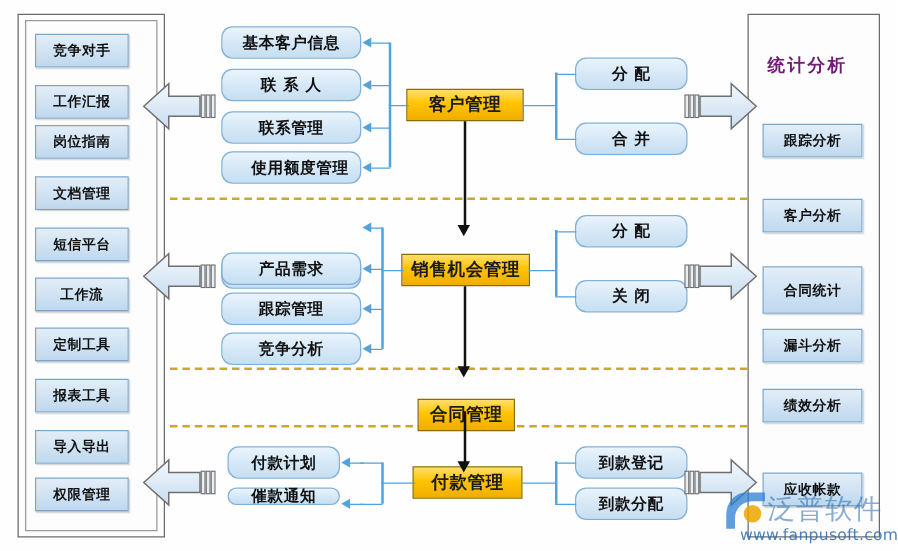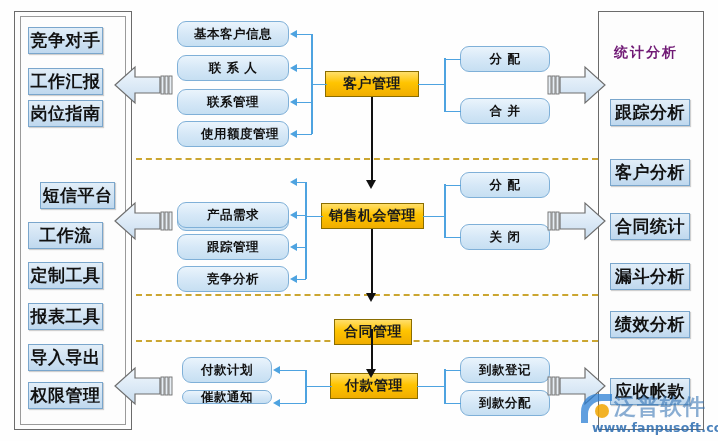--- a/index.html
+++ b/index.html
@@ -29,21 +29,21 @@
 
   
   .sq-box {
     position: absolute;
     background: linear-gradient(180deg,#e2eef8 0%, #cfe2f3 55%, #bfd8ee 100%);
     border: 1px solid #7aa6cc;
     box-shadow: 1px 1px 1px rgba(0,0,0,.18);
     display: flex; align-items: center; justify-content: center;
     color: #111;
     font-weight: bold;
-    font-size: 17px;
+    font-size: 11px;
     letter-spacing: .5px;
     white-space: nowrap;
   }
 
   
   .rb-box {
     position: absolute;
     background: linear-gradient(180deg,#eaf4fc 0%, #d6e8f7 50%, #c6dff2 100%);
     border: 1.2px solid #7fb0d8;
     border-radius: 9px;
@@ -114,53 +114,54 @@
   }
 
   
   .blockarrow { position: absolute; }
 
   
   .wm { position: absolute; pointer-events: none; }
   .wm-text {
     position: absolute;
     color: #2f72b8;
-    font-weight: bold;
+    font-weight: normal;
     opacity: .85;
     white-space: nowrap;
   }
   .wm-cn { font-size: 22px; letter-spacing: 1px; color: #2b6cb0; opacity:.55; }
   .wm-url { font-size: 12.5px; letter-spacing: .2px; color: #2b6cb0; opacity:.85; }
   .wm-logo { position: absolute; }
 </style>
 </head>
 <body>
 
 <div id="stage">
 
   <div class="panel" style="left:14px; top:11px; width:118px; height:419px;"></div>
   <div class="panel-inner" style="left:20px; top:16px; width:106px; height:409px;"></div>
 
   <div class="sq-box" style="left:28px; top:27px; width:75px; height:27px;">竞争对手</div>
   <div class="sq-box" style="left:28px; top:68px; width:75px; height:27px;">工作汇报</div>
   <div class="sq-box" style="left:28px; top:100px; width:75px; height:27px;">岗位指南</div>
-  <div class="sq-box" style="left:40px; top:182px; width:75px; height:27px;">短信平台</div>
+  <div class="sq-box" style="left:28px; top:141px; width:75px; height:27px;">文档管理</div>
+  <div class="sq-box" style="left:28px; top:182px; width:75px; height:27px;">短信平台</div>
   <div class="sq-box" style="left:28px; top:222px; width:75px; height:27px;">工作流</div>
   <div class="sq-box" style="left:28px; top:262px; width:75px; height:27px;">定制工具</div>
   <div class="sq-box" style="left:28px; top:303px; width:75px; height:27px;">报表工具</div>
   <div class="sq-box" style="left:28px; top:344px; width:75px; height:27px;">导入导出</div>
   <div class="sq-box" style="left:28px; top:382px; width:75px; height:27px;">权限管理</div>
 
   <div class="panel" style="left:598px; top:11px; width:106px; height:419px;"></div>
 
   <div class="panel-title" style="left:614px; top:44px;">统计分析</div>
 
   <div class="sq-box" style="left:610px; top:99px; width:80px; height:27px;">跟踪分析</div>
   <div class="sq-box" style="left:610px; top:159px; width:80px; height:27px;">客户分析</div>
-  <div class="sq-box" style="left:610px; top:213px; width:80px; height:27px;">合同统计</div>
+  <div class="sq-box" style="left:610px; top:213px; width:80px; height:38px;">合同统计</div>
   <div class="sq-box" style="left:610px; top:263px; width:80px; height:27px;">漏斗分析</div>
   <div class="sq-box" style="left:610px; top:311px; width:80px; height:27px;">绩效分析</div>
   <div class="sq-box" style="left:610px; top:378px; width:80px; height:27px;">应收帐款</div>
 
   <div class="divider" style="left:136px; top:158px; width:462px;"></div>
   <div class="divider" style="left:136px; top:294px; width:462px;"></div>
   <div class="divider" style="left:136px; top:340px; width:462px;"></div>
 
   <div class="rb-box" style="left:177px; top:21px; width:112px; height:26px;">基本客户信息</div>
   <div class="rb-box" style="left:177px; top:55px; width:112px; height:26px;">联 系 人</div>

